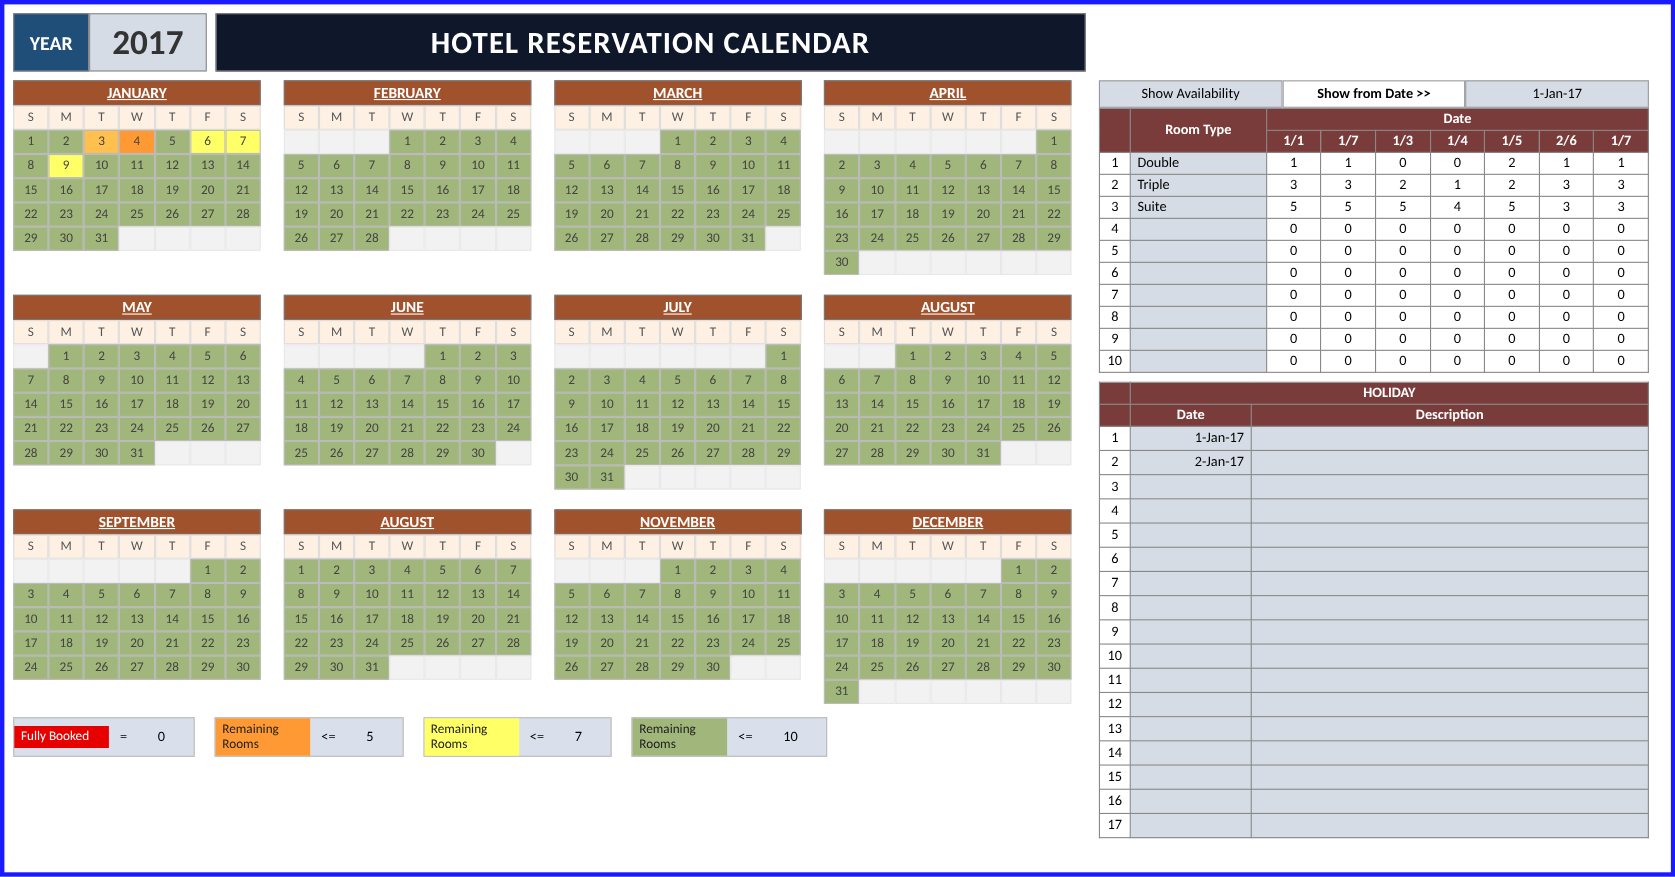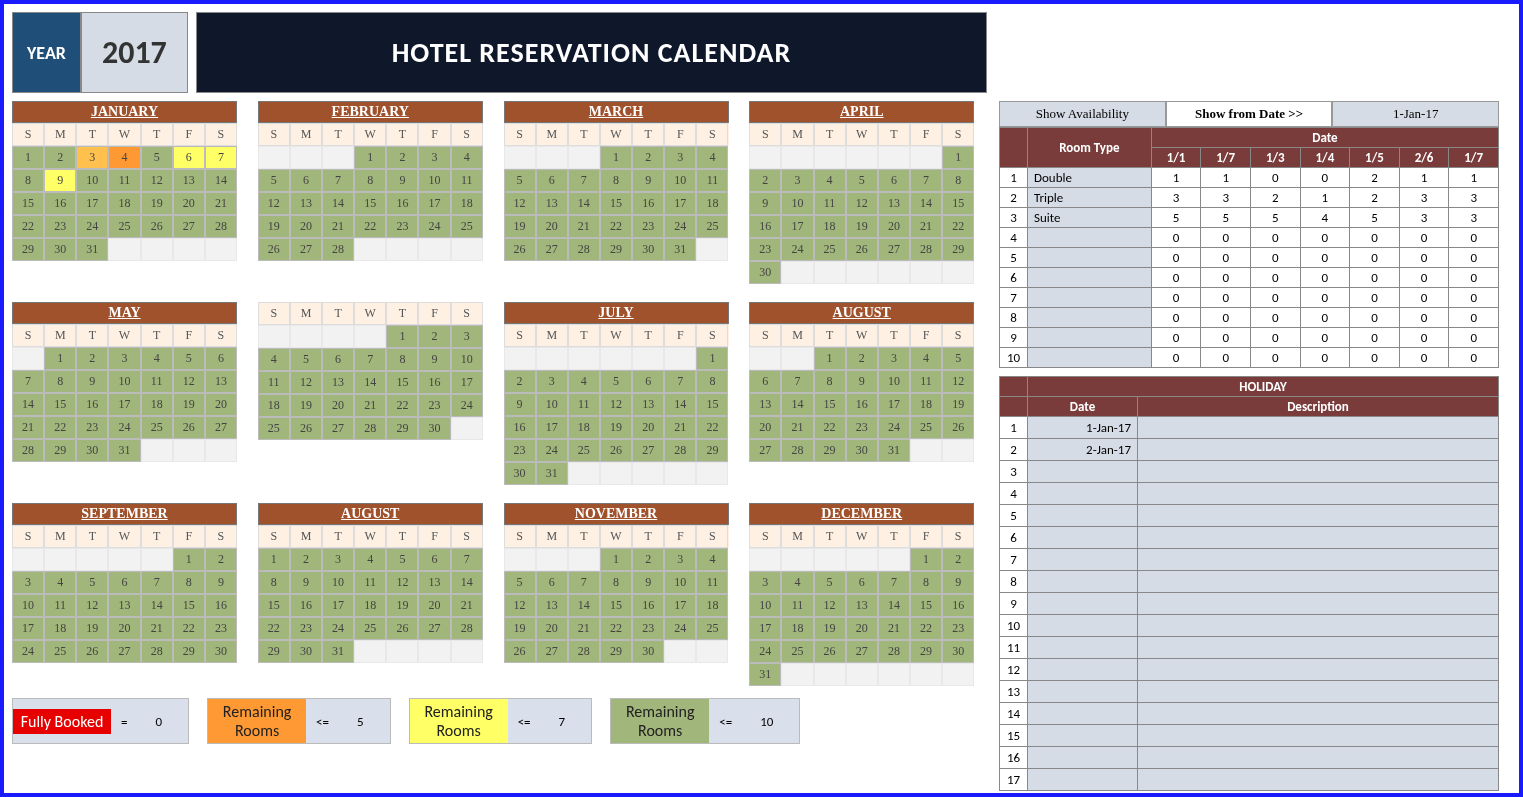--- a/index.html
+++ b/index.html
@@ -1,46 +1,46 @@
 <!DOCTYPE html>
 <html><head>
 <meta charset="utf-8">
 <style>
   * { box-sizing: border-box; margin: 0; padding: 0; }
   body { font-family: Calibri, Arial, sans-serif; background:#fff; border:4px solid #1a1aff; padding:8px; width:1523px; height:797px; overflow:hidden; }
   .header-row { display:flex; align-items:stretch; margin-bottom:8px; gap:0; }
   .year-label { background:#1f4e78; color:#fff; font-weight:bold; font-size:18px; padding:10px 14px; display:flex; align-items:center; border:1px solid #888; }
-  .year-val { background:#d6dce5; color:#333; font-weight:bold; font-size:32px; padding:20px 20px; display:flex; align-items:center; border:1px solid #888; }
+  .year-val { background:#d6dce5; color:#333; font-weight:bold; font-size:32px; padding:6px 20px; display:flex; align-items:center; border:1px solid #888; }
   .title-banner { background:#0f172a; color:#fff; font-weight:bold; font-size:28px; letter-spacing:1px; display:flex; align-items:center; justify-content:center; flex:1; margin-left:8px; border:1px solid #888; }
   .main { display:flex; gap:12px; }
   .left { width:975px; }
   .right { width:500px; display:flex; flex-direction:column; gap:8px; }
-  .months-grid { display:grid; grid-template-columns:repeat(4, 1fr); gap:18px 8px;font-family:Liberation Serif, serif; }
+  .months-grid { display:grid; grid-template-columns:repeat(4, 1fr); gap:18px 8px; }
   .month { width:225px; }
   .month-title { background:#a0522d; color:#fff; font-weight:bold; text-align:center; font-size:14px; padding:2px 0; text-decoration:underline; border:1px solid #777; }
   .dow-row { display:flex; background:#fef1e4; }
   .dow-row div { flex:1; text-align:center; font-size:12px; color:#555; padding:3px 0; border:1px solid #ddd; }
   .days-row { display:flex; }
   .day { flex:1; text-align:center; font-size:12px; color:#444; padding:3px 0;  min-height:20px; }
   .day.fill { background:#a1b67a; border:1px solid #bbb;}
   .day.empty { background:#f2f2f2; border:1px solid #e8e8e8;}
   .day.hot1 { background:#ffc04d; border:1px solid #bbb;}
   .day.hot2 { background:#ff9933; border:1px solid #bbb;}
   .day.hot3 { background:#ffff66; border:1px solid #bbb;}
   .legend { display:flex; gap:18px; margin-top:12px; font-size:13px; }
   .legend-item { display:flex; align-items:center; background:#d9e0eb; padding:0 8px 0 0; border:1px solid #bbb; }
-  .swatch { width:98px; padding:3px 6px; text-align:center; color:#fff; font-size:16px; }
+  .swatch { width:86px; padding:3px 6px; text-align:left; color:#fff; font-size:12px; }
   .sw-red { background:#e60000; }
   .sw-orange { background:#ff9933; color:#222; }
   .sw-yellow { background:#ffff66; color:#222; }
   .sw-green { background:#a1b67a; color:#222; }
   .legend-op { padding:0 10px; }
   .legend-val { padding:0 18px; }
   .avail-hdr { display:flex; }
-  .avail-hdr div { flex:1; text-align:center; font-size:13px; padding:4px 0; border:1px solid #999;font-family:Liberation Serif, serif; }
+  .avail-hdr div { flex:1; text-align:center; font-size:13px; padding:4px 0; border:1px solid #999; }
   .btn-look { background:#d6dce5; }
   .btn-bold { font-weight:bold; background:#fff; }
   table { border-collapse:collapse; width:100%; font-size:13px; }
   th, td { border:1px solid #888; text-align:center; padding:2px 4px; }
   .hdr-maroon { background:#7a3b3b; color:#fff; font-weight:bold; }
   .idx-col { width:28px; }
   .roomtype { background:#d6dce5; text-align:left !important; padding-left:6px; }
   .holiday-panel td { height:22px; }
   .holiday-panel .date-cell { background:#d6dce5; text-align:right; padding-right:6px; width:110px;}
   .holiday-panel .desc-cell { background:#d6dce5; }
@@ -345,20 +345,21 @@
             <div class="day fill">28</div>
             <div class="day fill">29</div>
             <div class="day fill">30</div>
             <div class="day fill">31</div>
             <div class="day empty"></div>
             <div class="day empty"></div>
             <div class="day empty"></div>
           </div>
         </div>
         <div class="month">
+          <div class="month-title">JUNE</div>
           <div class="dow-row">
             <div>S</div>
             <div>M</div>
             <div>T</div>
             <div>W</div>
             <div>T</div>
             <div>F</div>
             <div>S</div>
           </div>
           <div class="days-row">

